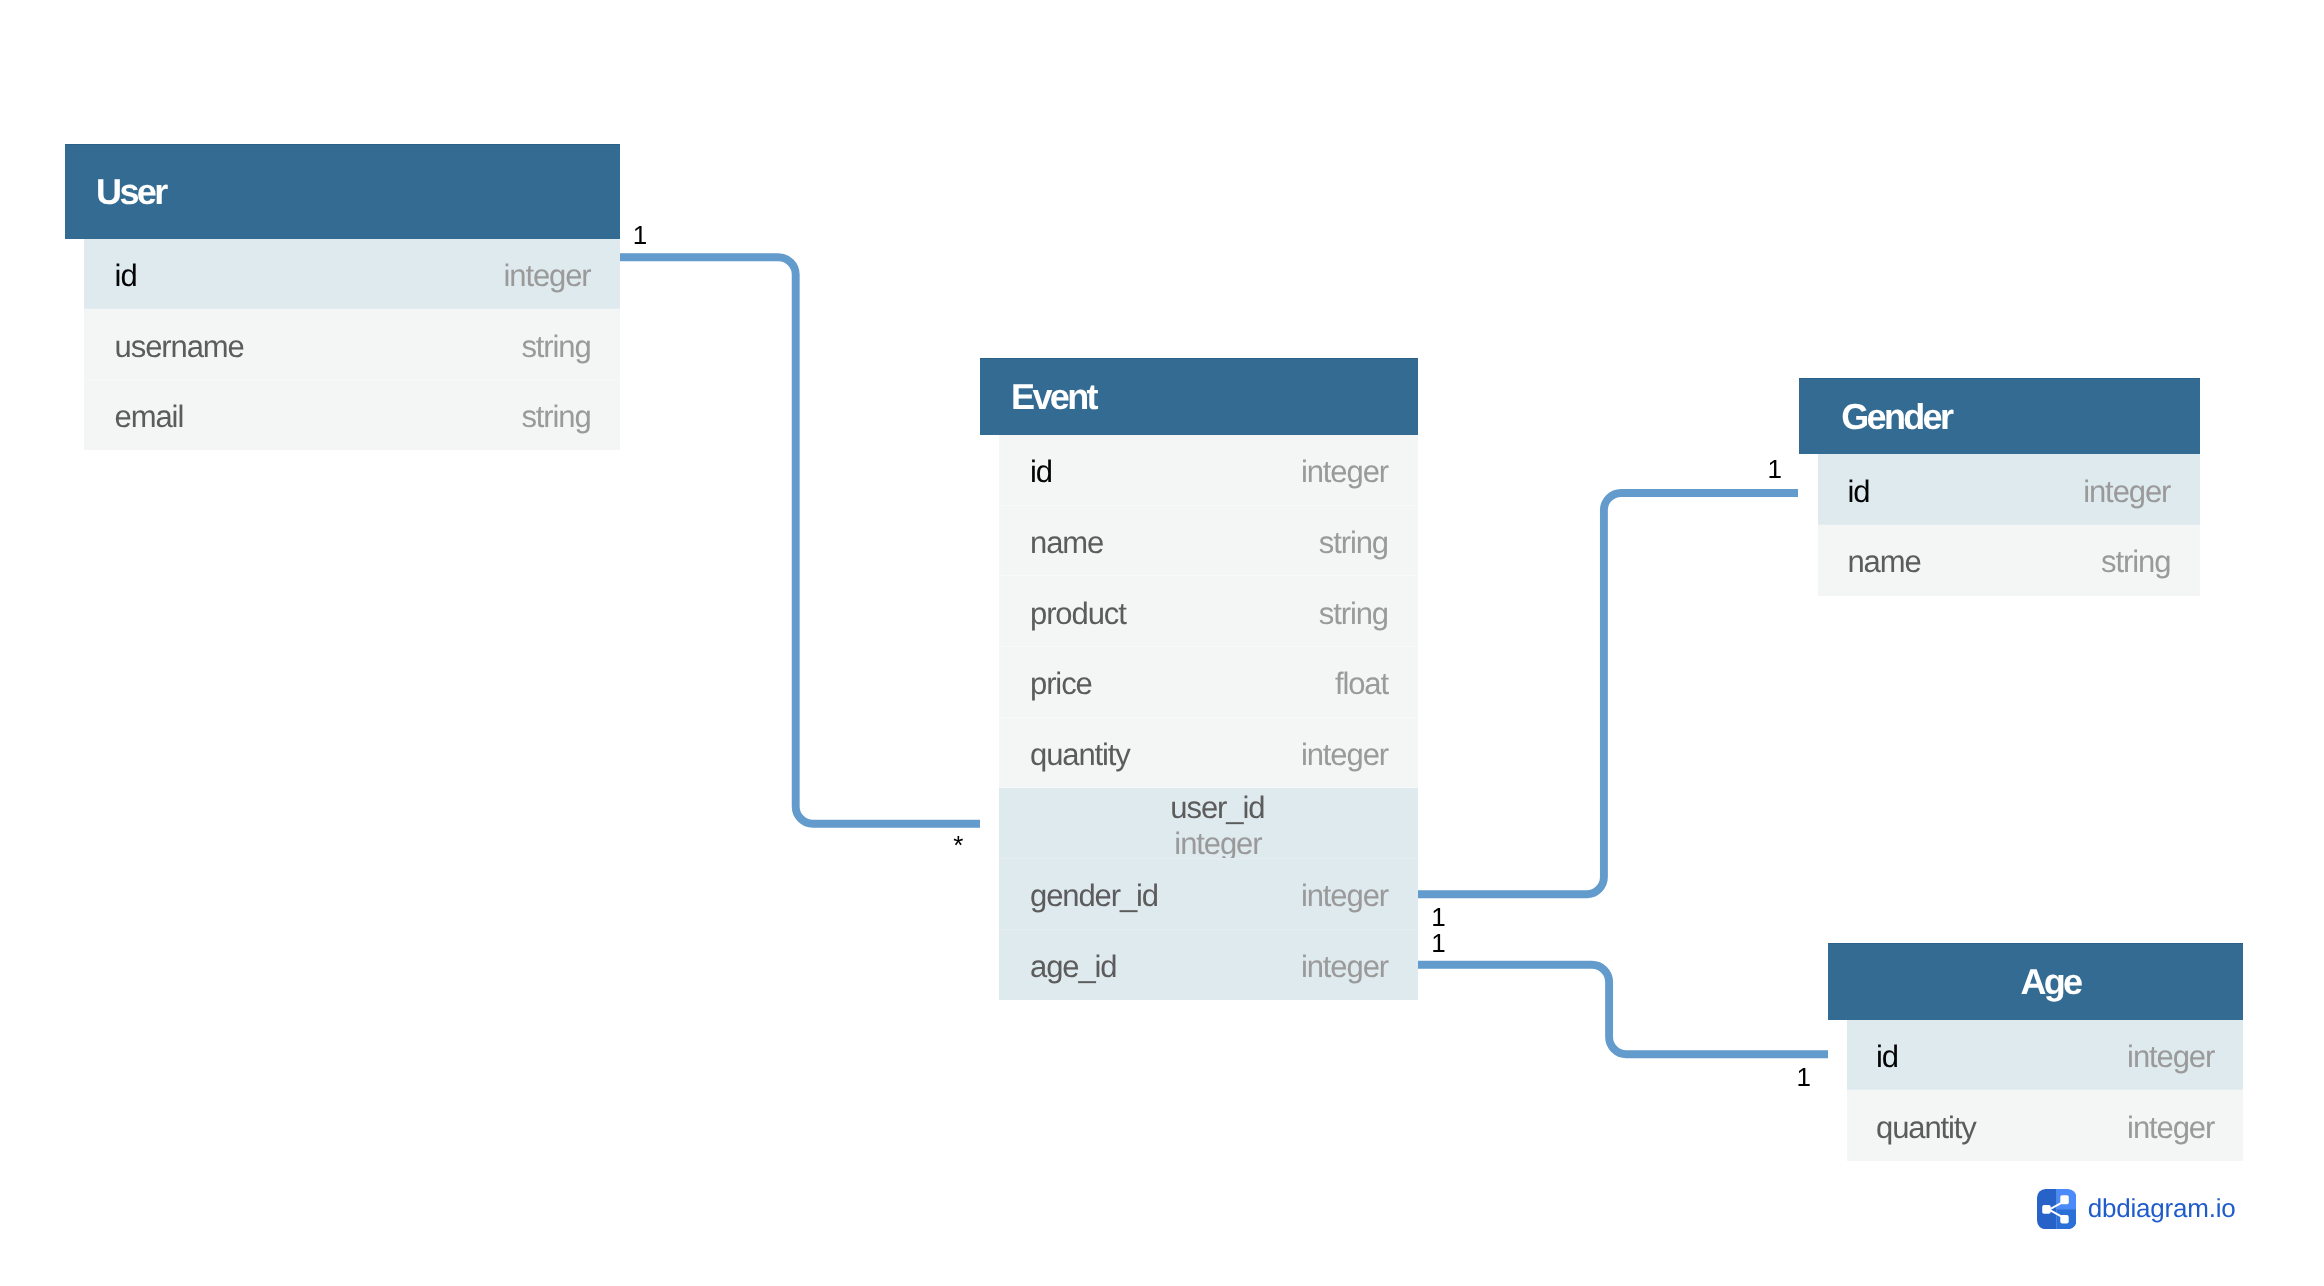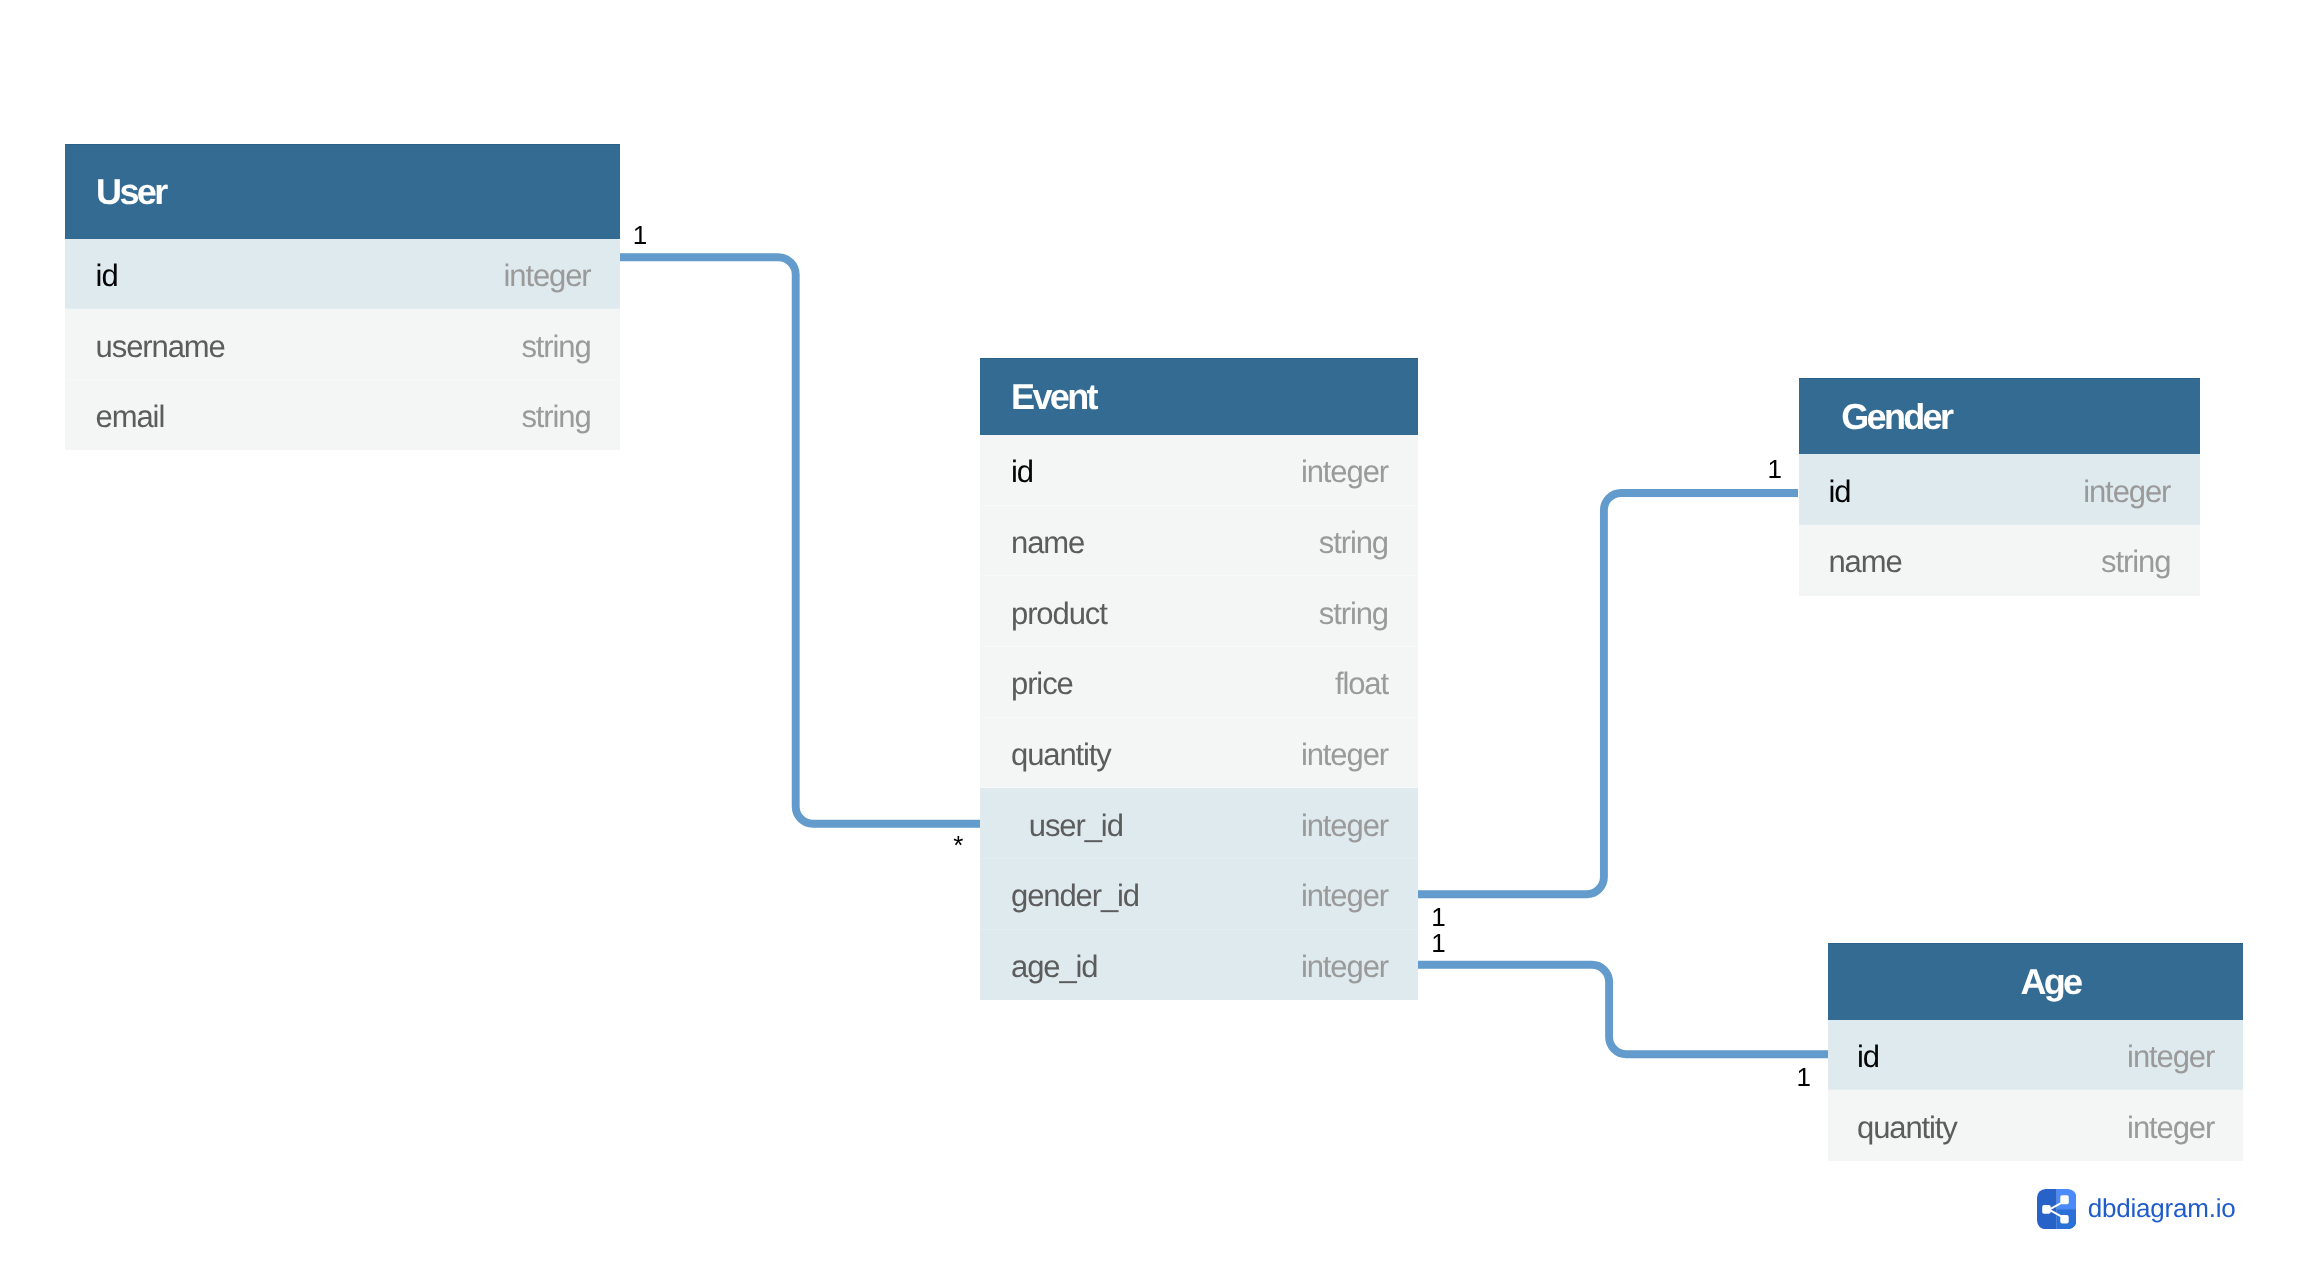--- a/index.html
+++ b/index.html
@@ -5,21 +5,21 @@
 <style>
   html,body{margin:0;padding:0;}
   body{width:2324px;height:1286px;background:#ffffff;font-family:"Liberation Sans",sans-serif;overflow:hidden;position:relative;-webkit-font-smoothing:antialiased;text-rendering:geometricPrecision;}
   #canvas{position:absolute;left:0;top:0;width:2324px;height:1286px;}
   .tbl{position:absolute;box-sizing:border-box;}
   .tbl-head{background:#336b93;color:#ffffff;font-weight:bold;font-size:36px;letter-spacing:-2.66px;display:flex;align-items:center;box-sizing:border-box;padding-left:33px;}
   .tbl-head span{position:relative;top:1px;transform:translateZ(0);}
   .tbl-head{position:relative;}
   .tbl-head::before{content:"";position:absolute;left:0;right:0;top:0;height:1px;background:#2b6088;}
   .row{display:flex;align-items:center;justify-content:space-between;font-size:31px;letter-spacing:-1.1px;box-sizing:border-box;background:#f4f5f5;}
-  .row{position:relative;}
+  .row{position:relative;margin-left:19px;}
   .row::after{content:"";position:absolute;left:0;right:0;bottom:0;height:1px;background:#f8f8f8;}
   .row:last-child::after{display:none;}
   .row.hl{background:#dfeaef;}
   .row.hl::after{background:#e4eef2;}
   .fname{color:#5c5c5c;white-space:nowrap;position:relative;top:2px;transform:translateZ(0);}
   .fname.pk{color:#050505;}
   .ftype{color:#9a9a9a;white-space:nowrap;margin-right:-1.1px;position:relative;top:2px;transform:translateZ(0);}
   .card-label{position:absolute;font-size:26px;color:#000;line-height:1;transform:translate(-50%,-50%) translateZ(0);}
   svg.links{position:absolute;left:0;top:0;width:2324px;height:1286px;overflow:visible;}
   .link{fill:none;stroke-width:7.9px;stroke-linecap:butt;}
@@ -65,21 +65,21 @@
         <span class="ftype">string</span>
       </div>
     <div class="row" style="height: 70.7px; padding-left: 31.2px; padding-right: 31.4px;">
         <span class="fname">price</span>
         <span class="ftype">float</span>
       </div>
     <div class="row" style="height: 70.7px; padding-left: 31.2px; padding-right: 31.4px;">
         <span class="fname">quantity</span>
         <span class="ftype">integer</span>
       </div>
-    <div class="row hl" style="height: 70.7px; padding-left: 49px; padding-right: 31.4px;">
+    <div class="row hl" style="height: 70.7px; padding-left: 49px; padding-right: 31.4px; flex-direction: column;">
         <span class="fname">user_id</span>
         <span class="ftype">integer</span>
       </div>
     <div class="row hl" style="height: 70.7px; padding-left: 31.2px; padding-right: 31.4px;">
         <span class="fname">gender_id</span>
         <span class="ftype">integer</span>
       </div>
     <div class="row hl" style="height: 70.7px; padding-left: 31.2px; padding-right: 31.4px;">
         <span class="fname">age_id</span>
         <span class="ftype">integer</span>

